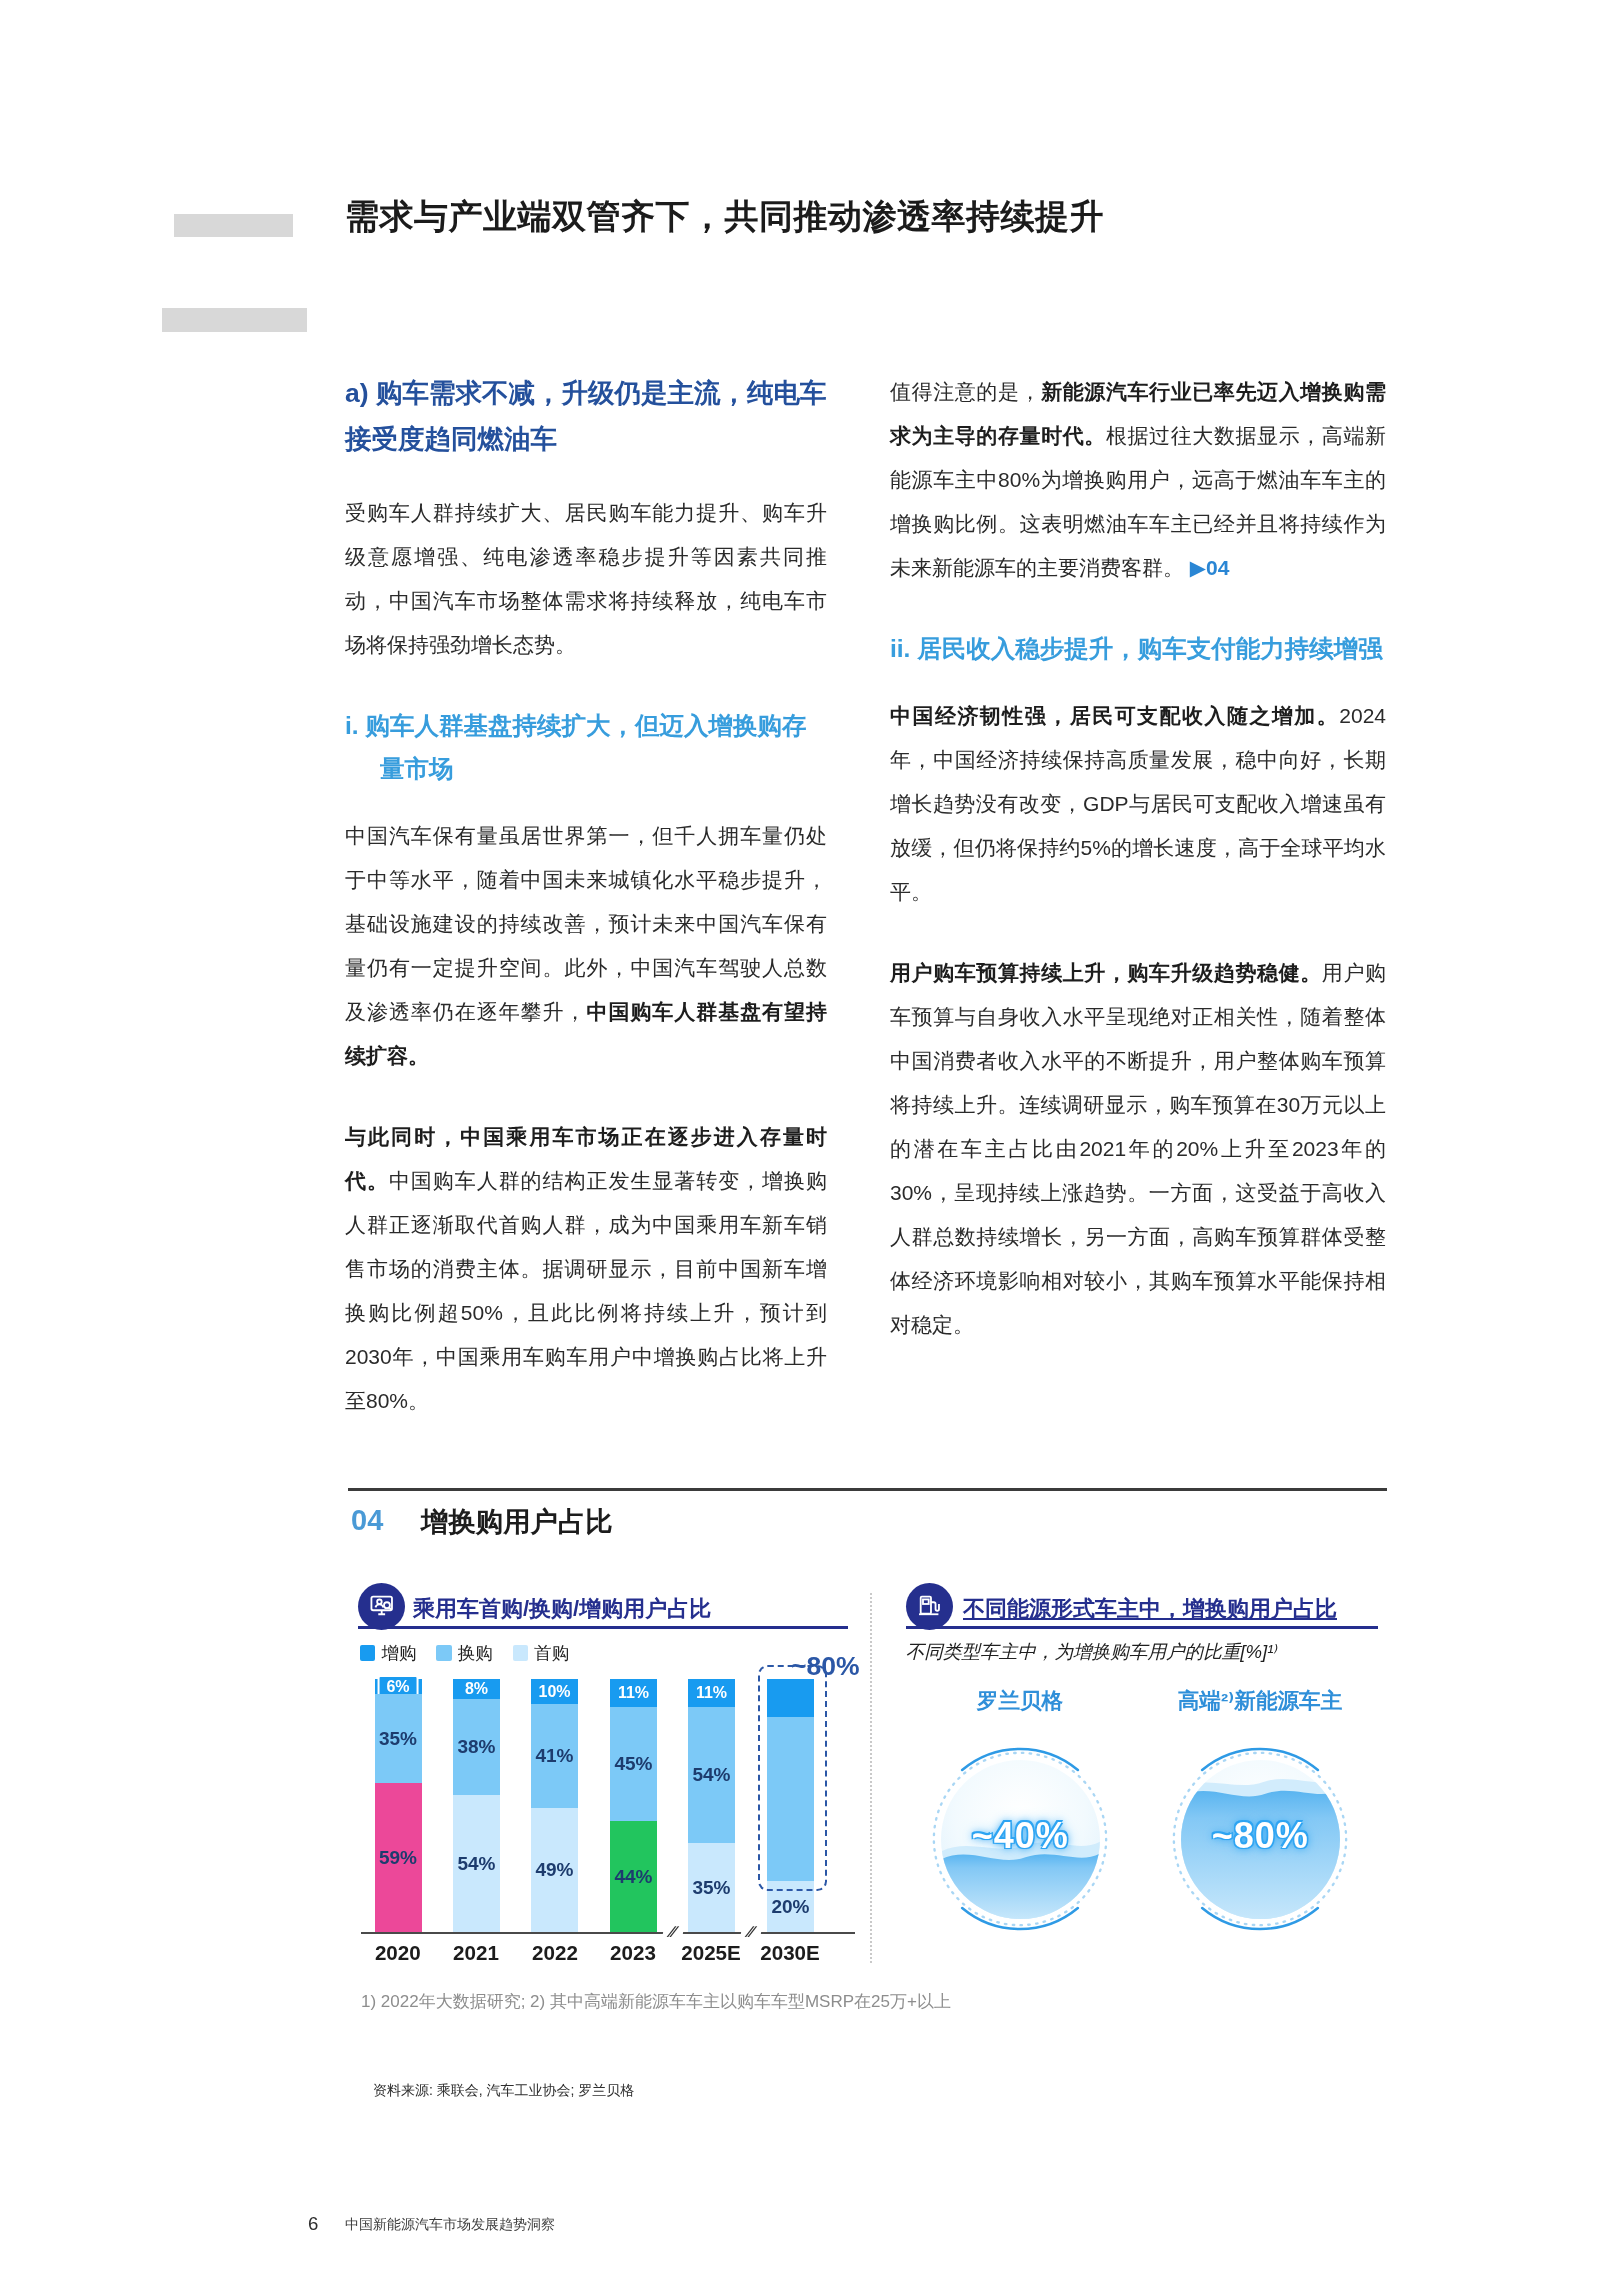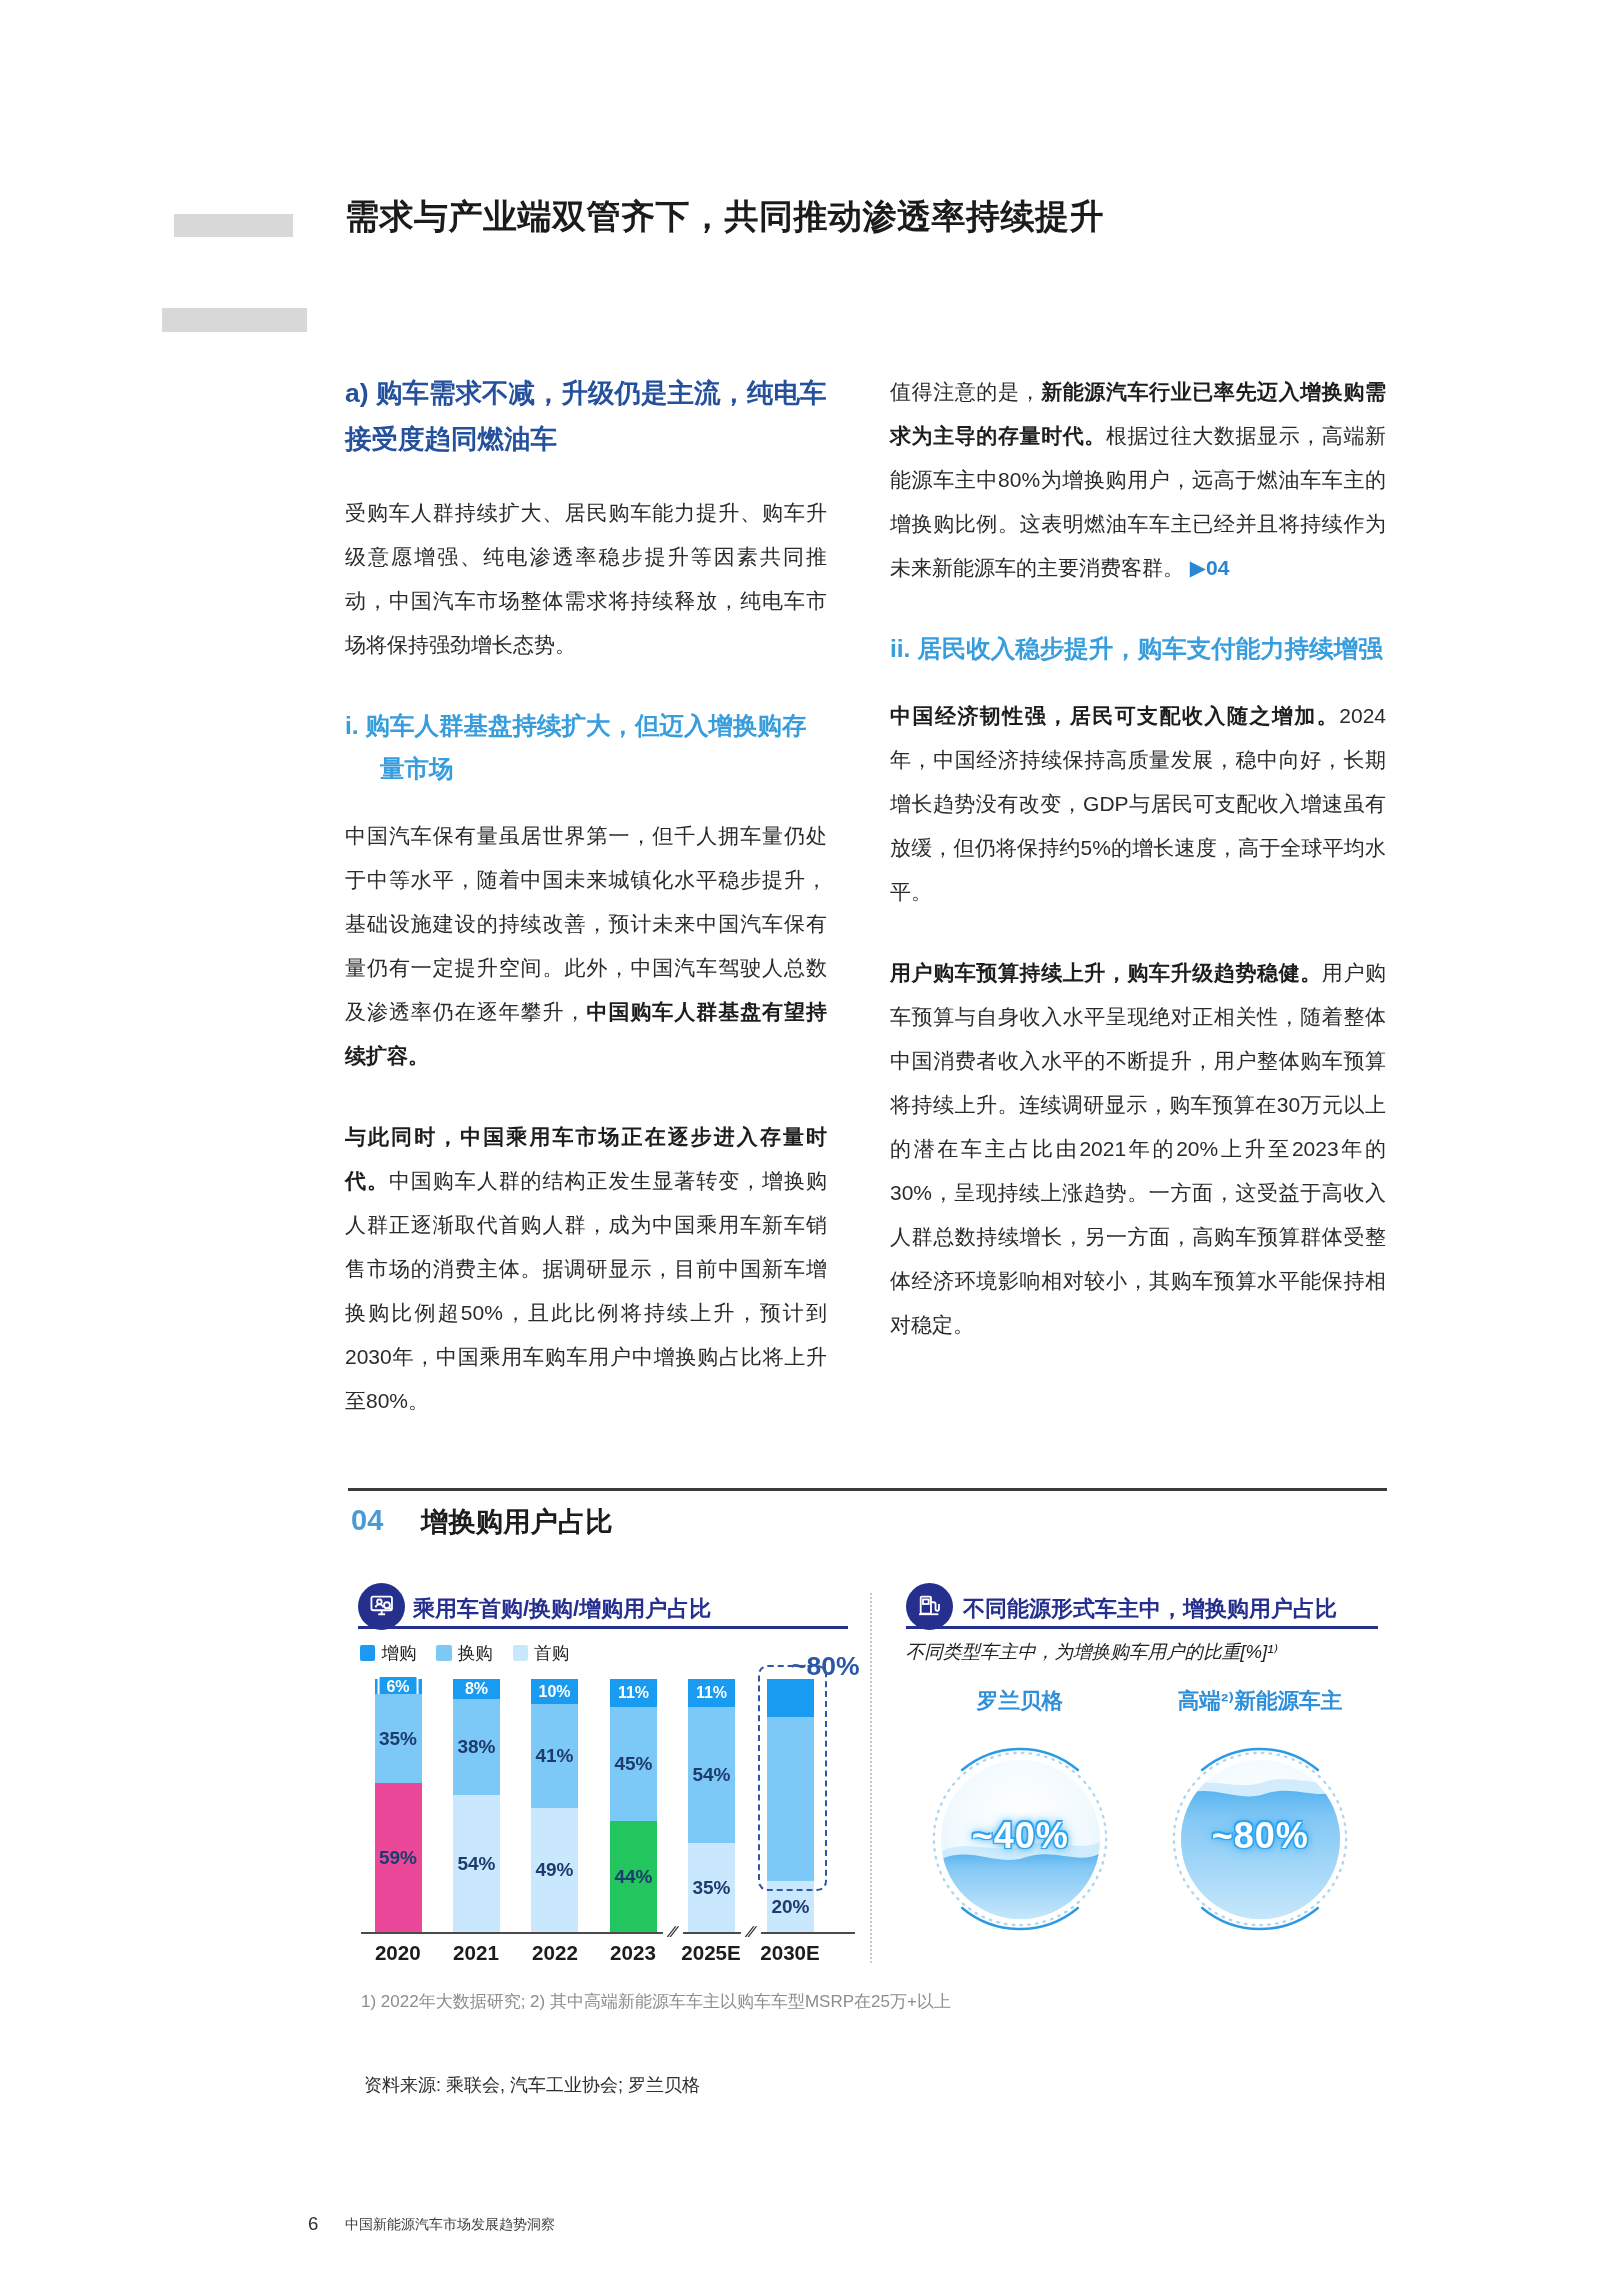--- a/index.html
+++ b/index.html
@@ -33,21 +33,21 @@
 
   .panel{position:absolute;top:1563px;height:421px;}
   .panel-left{left:348px;width:524px;}
   .panel-right{left:890px;width:496px;}
   .panel-icon{position:absolute;width:47px;height:47px;border-radius:50%;background:#252f8e;
               display:flex;align-items:center;justify-content:center;}
   .panel-left .panel-icon{left:9.8px;top:19.6px;}
   .panel-right .panel-icon{left:15.7px;top:19.6px;}
   .panel-title{position:absolute;font-size:22px;font-weight:800;color:#252f8e;top:31px;}
   .panel-left .panel-title{left:65px;}
-  .panel-right .panel-title{left:73px;}
+  .panel-right .panel-title{left:73px;text-decoration:underline;}
   .panel-underline{position:absolute;top:63px;height:2.9px;background:#252f8e;}
   .panel-left .panel-underline{left:9.8px;width:490px;}
   .panel-right .panel-underline{left:15.7px;width:472px;}
   .panel-subtitle{position:absolute;left:15.7px;top:76px;font-size:18.6px;font-style:italic;color:#1f1f1f;}
 
   .legend{position:absolute;left:11.8px;top:78px;display:flex;gap:19.6px;align-items:flex-start;}
   .leg-item{display:flex;align-items:center;gap:5.9px;font-size:17.6px;color:#1f1f1f;}
   .leg-swatch{width:15.7px;height:15.7px;border-radius:2px;display:inline-block;}
 
   .bar{position:absolute;display:flex;flex-direction:column;}
@@ -72,21 +72,21 @@
         overflow:hidden;background:radial-gradient(circle at 50% 35%,#ffffff 0%,#f2fafe 50%,#d9eefc 100%);}
   .ball svg{position:absolute;left:0;top:0;}
   .pct{position:absolute;left:0;right:0;top:50%;transform:translateY(-58%);text-align:center;
        font-size:36px;font-weight:800;color:#ffffff;letter-spacing:1px;
        text-shadow:0 0 2px #2aa2f2,0 0 7.8px #2aa2f2,0 0 13.7px #56b9f5,
                    1.5px 1.5px 0 #2aa2f2,-1.5px -1.5px 0 #2aa2f2,1.5px -1.5px 0 #2aa2f2,-1.5px 1.5px 0 #2aa2f2;}
 
   .divider{position:absolute;left:870px;top:1593px;height:370px;width:0;border-left:2px dotted #c9c9c9;}
 
   .footnote{position:absolute;left:361px;top:1990px;margin:0;font-size:17px;color:#8d8d8d;}
-  .source{position:absolute;left:361px;top:2070px;margin:3px;font-size:18px;color:#2e2e2e;}
+  .source{position:absolute;left:361px;top:2070px;margin:12px;font-size:14px;color:#2e2e2e;}
   .footer-num{position:absolute;left:308px;top:2213px;font-size:18.6px;color:#2e2e2e;}
   .footer-title{position:absolute;left:345px;top:2216px;font-size:14px;color:#3c3c3c;text-align:center;}
 </style>
 </head>
 <body>
 
 <div class="page">
 
   <div class="deco r1"></div>
   <div class="deco r2"></div>

